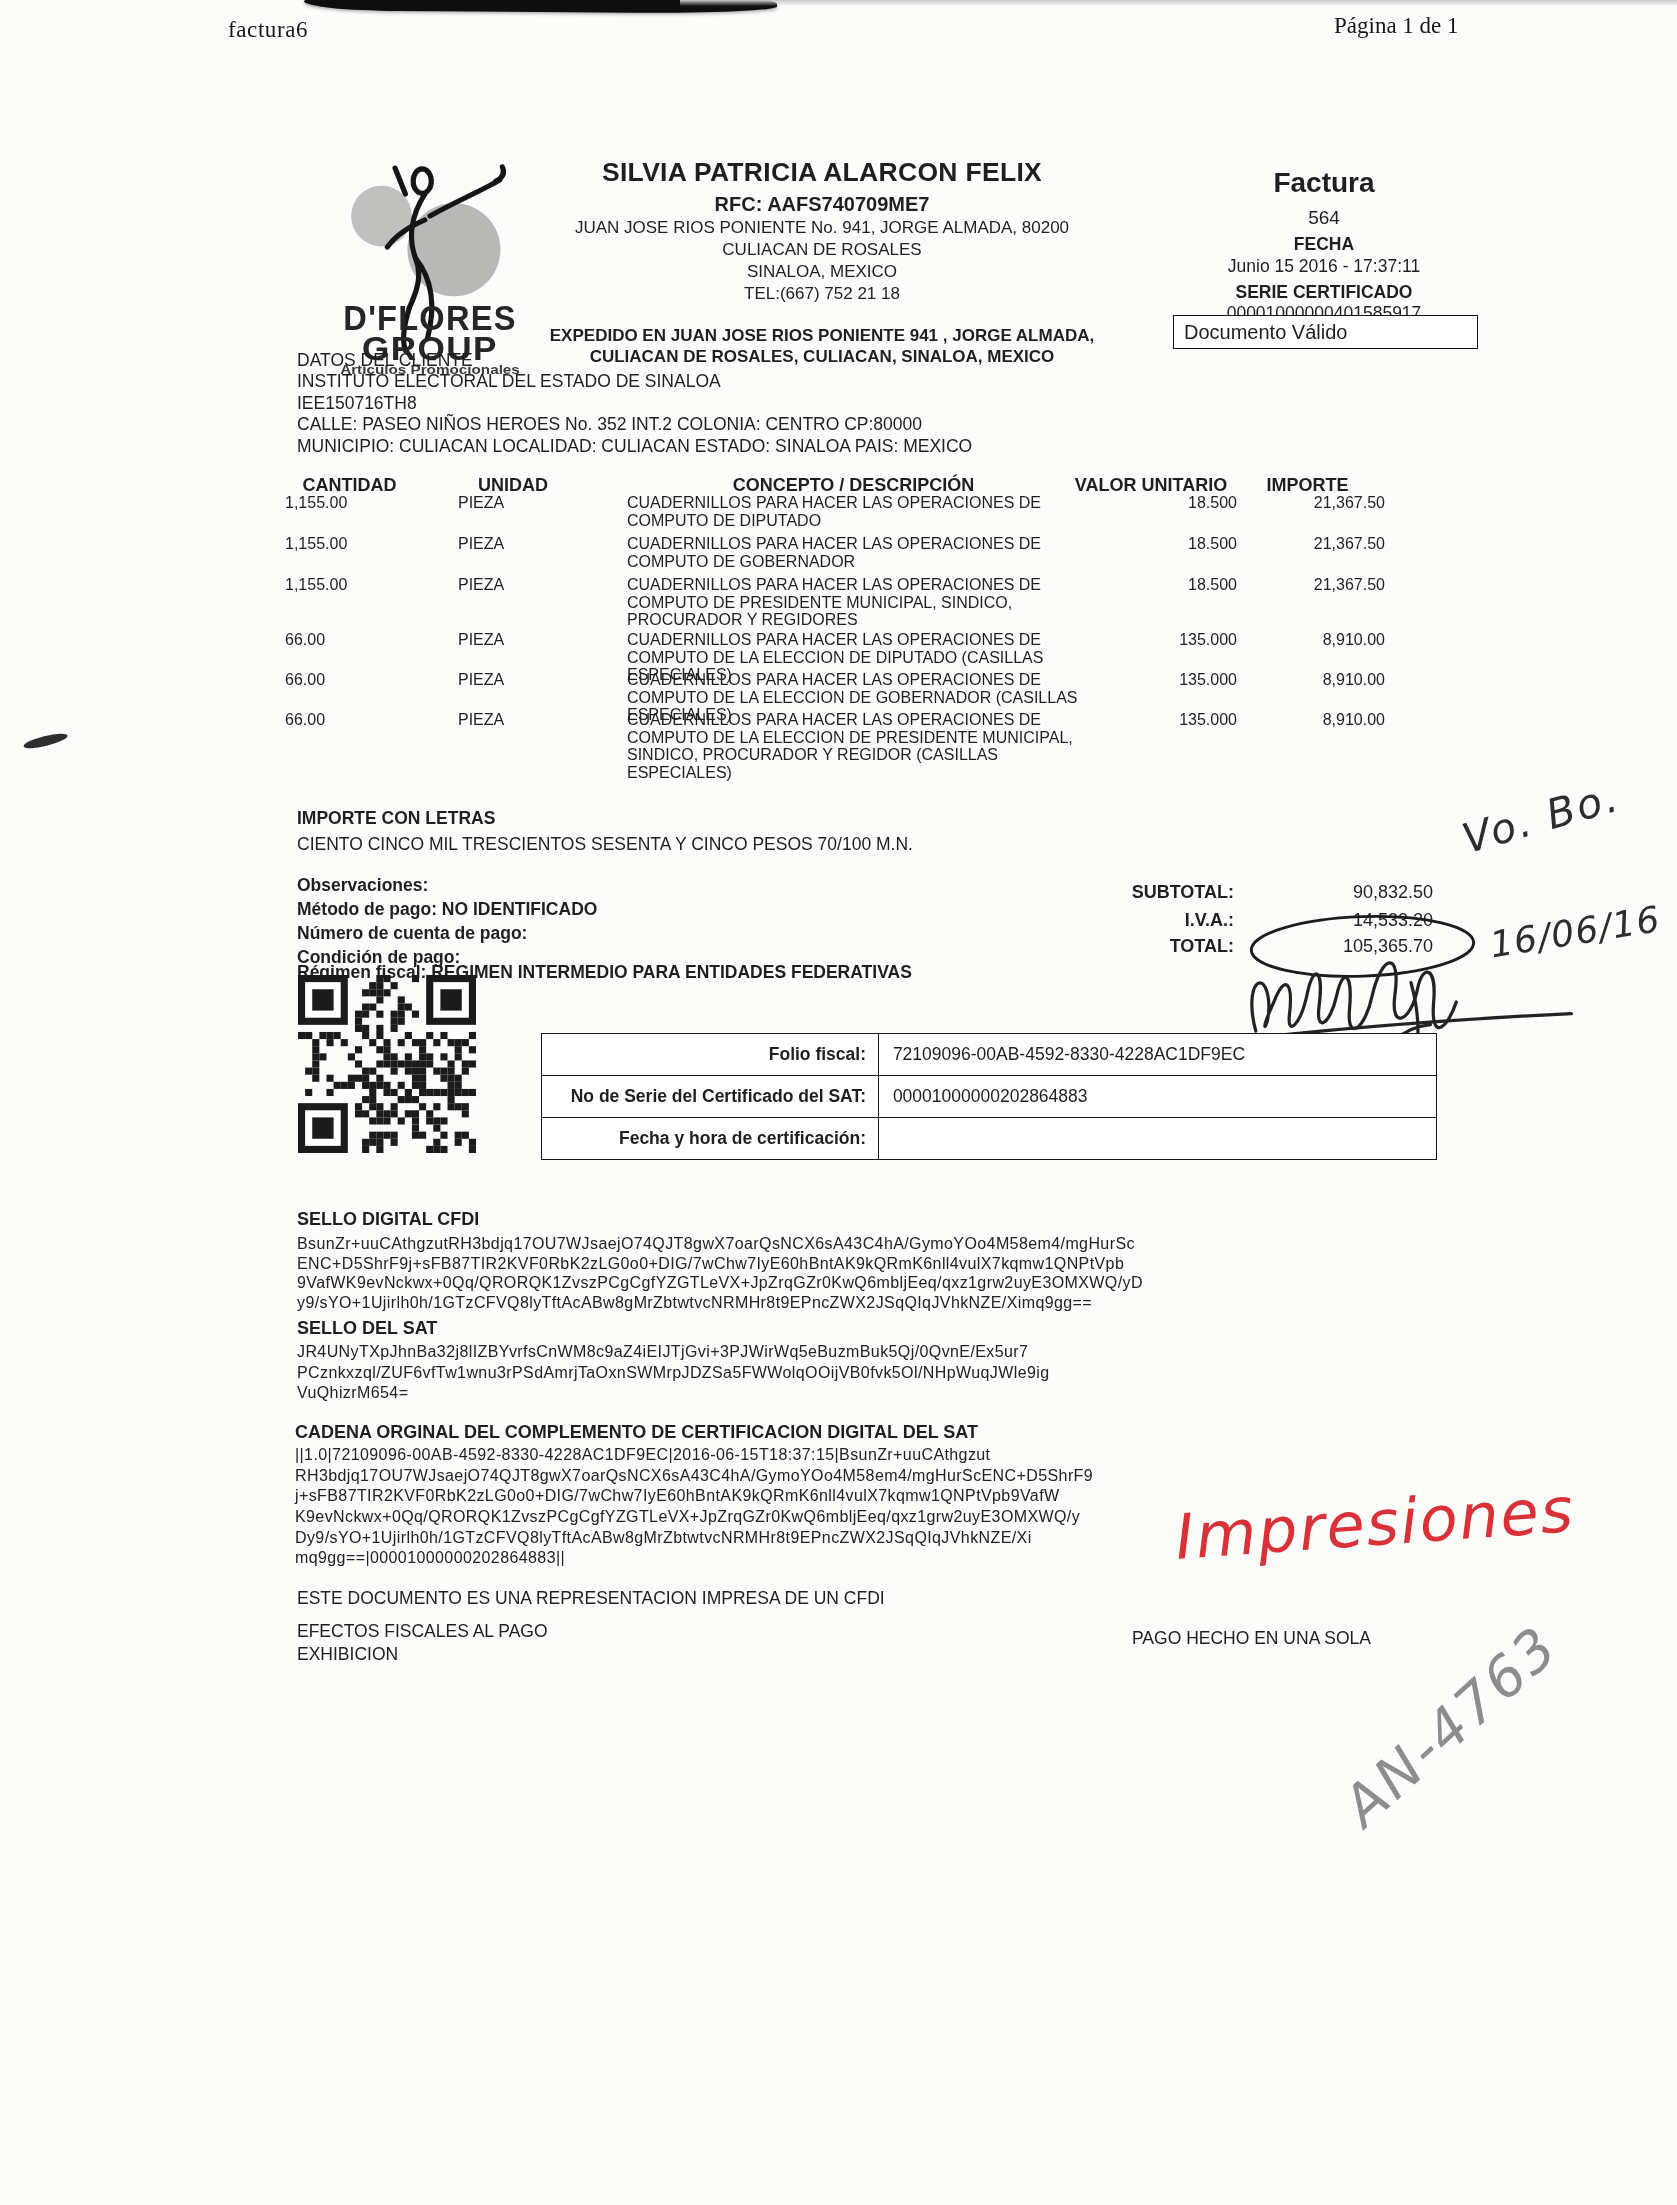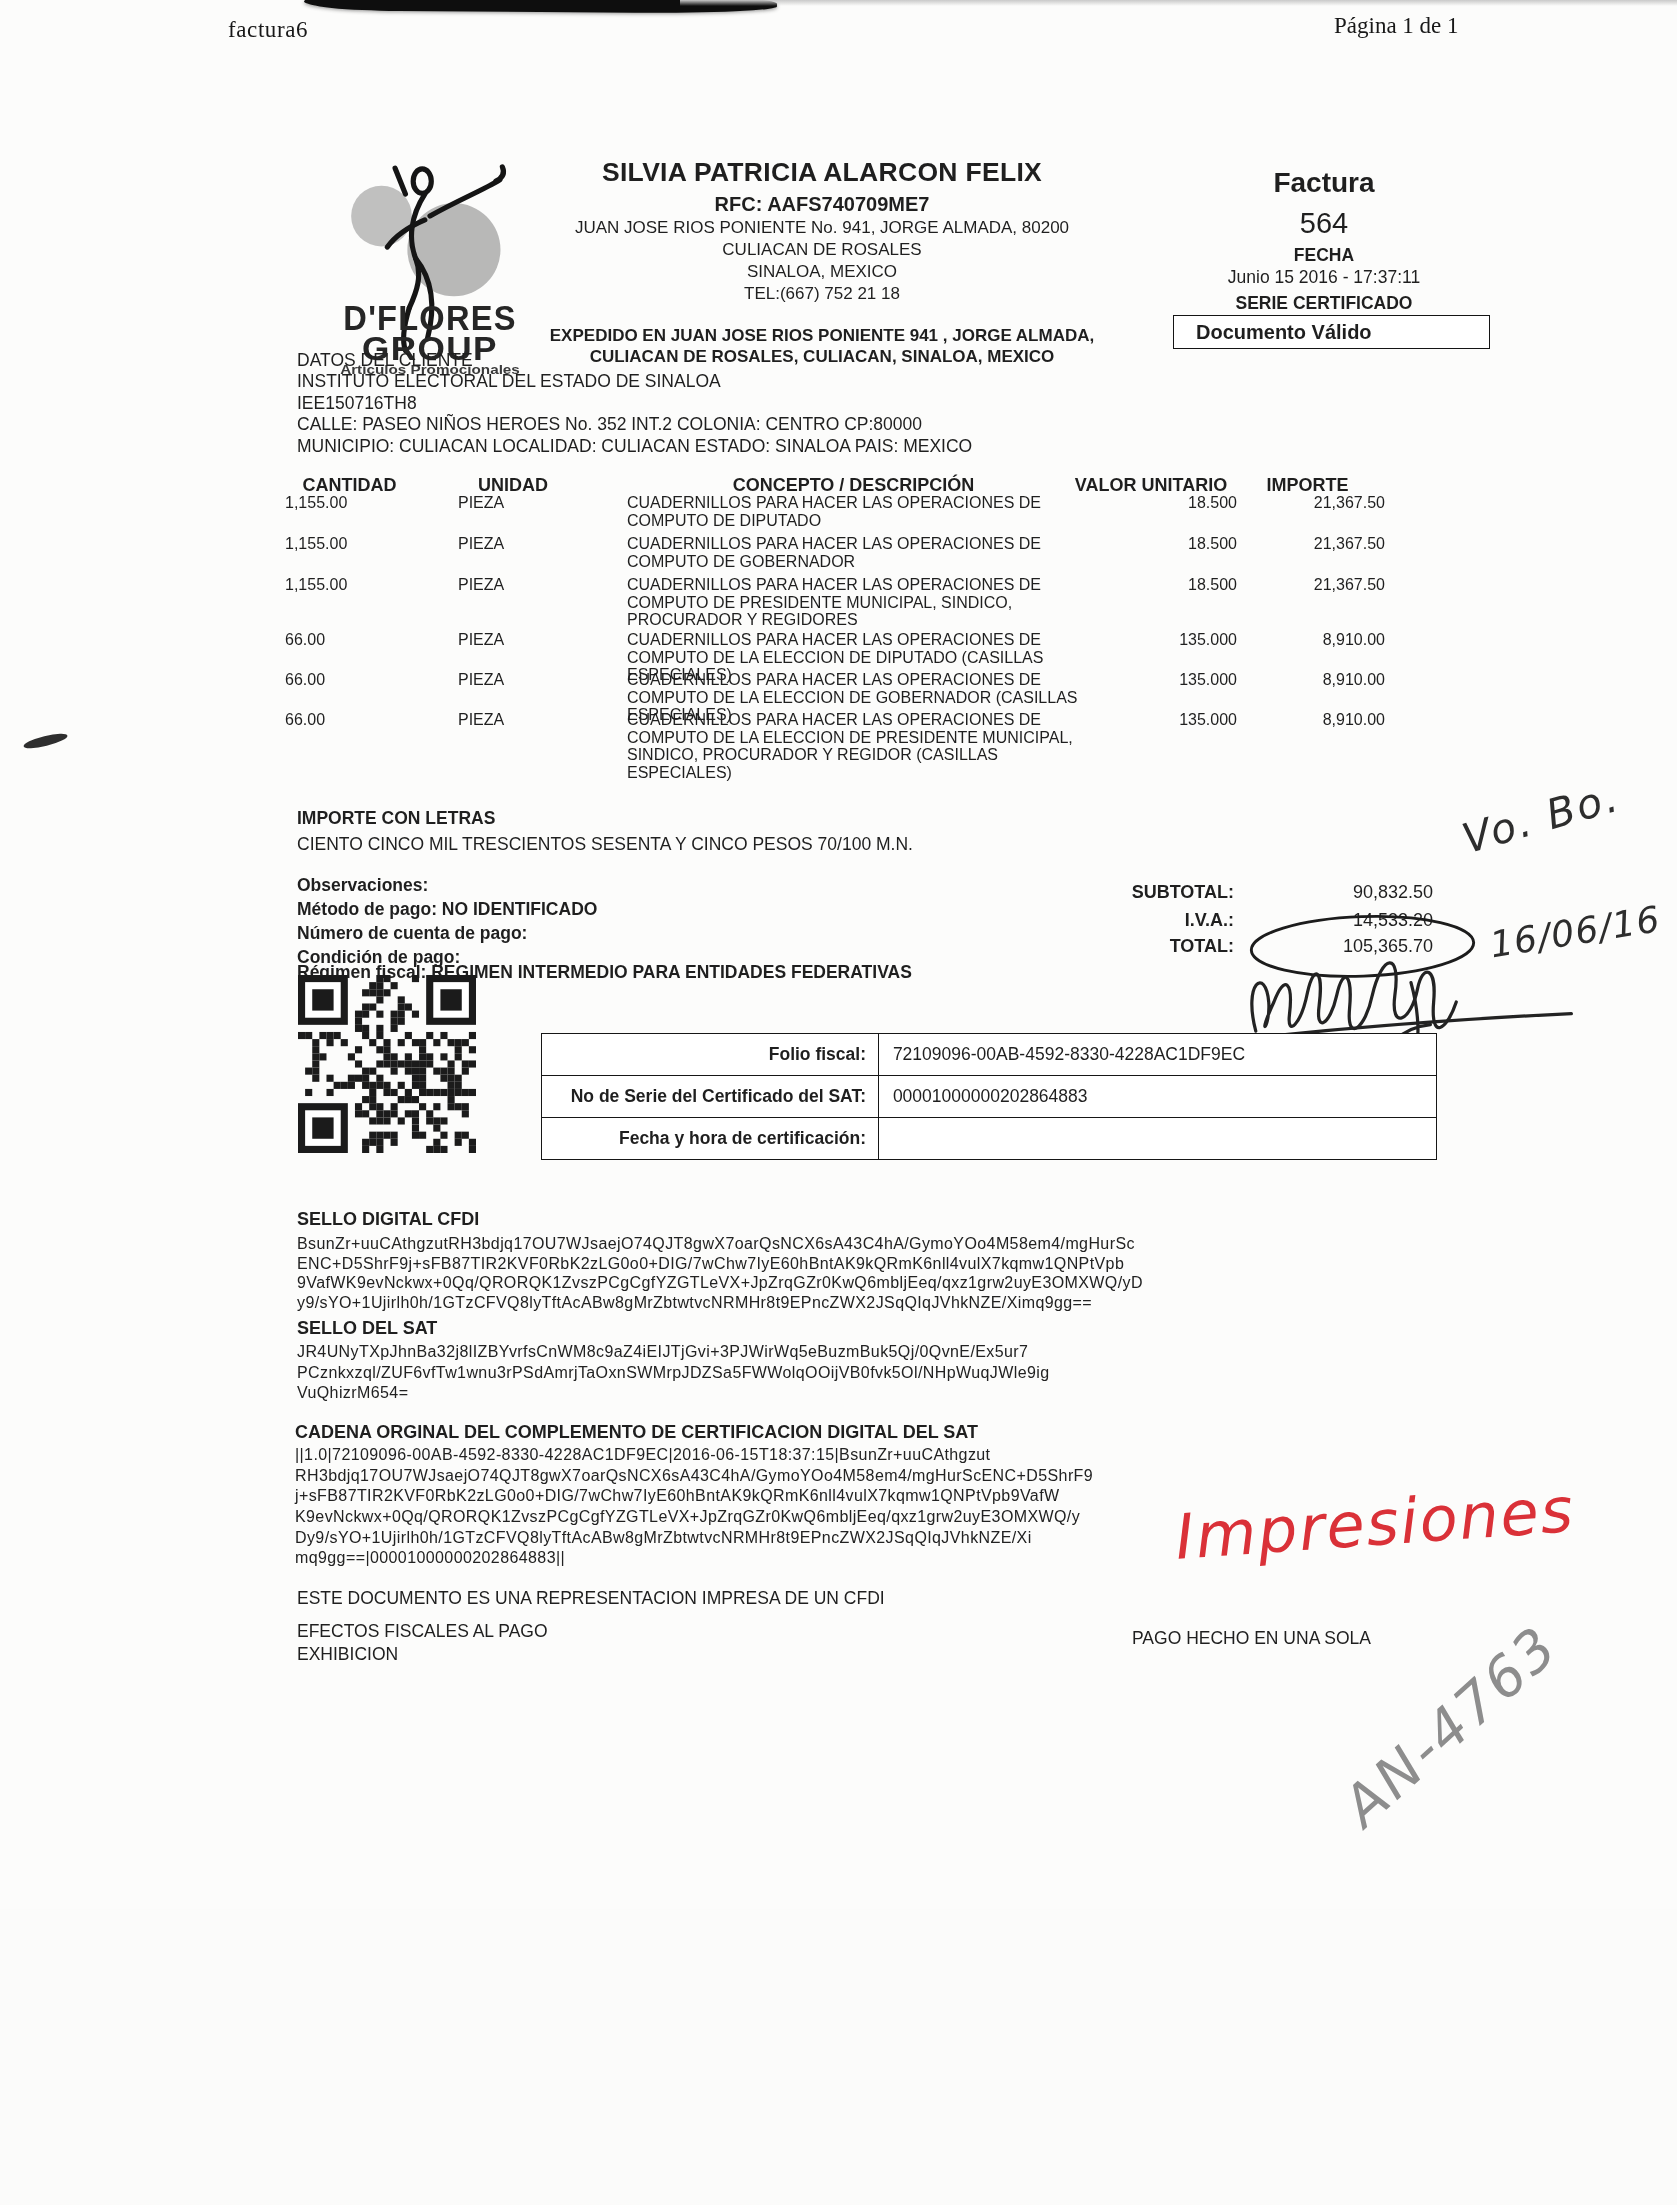--- a/index.html
+++ b/index.html
@@ -25,25 +25,25 @@
   #vendor{left:524px;top:157px;width:596px;text-align:center;}
   #vendor .name{font-size:26.5px;font-weight:bold;letter-spacing:0.3px;}
   #vendor .rfc{font-size:20px;font-weight:bold;margin-top:5.2px;}
   #vendor .adr{font-size:17px;margin-top:1.9px;}
   #vendor .exp{font-size:17px;font-weight:bold;margin-top:1.3px;}
   #vendor .gap{height:21px;}
 
   
   #invoice{left:1172px;top:167px;width:304px;text-align:center;}
   #invoice .t{font-size:28px;font-weight:bold;}
-  #invoice .n{font-size:29px;margin-top:7.8px;}
+  #invoice .n{font-size:19px;margin-top:7.8px;}
   #invoice .l{font-size:17.5px;font-weight:bold;margin-top:5.2px;}
   #invoice .v{font-size:17.5px;margin-top:0.6px;}
   #valid-box{left:1173px;top:315px;width:293px;height:32px;border:1.9px solid #141414;
-             font-size:20px;font-weight:bold;line-height:32px;padding-left:22px;background:#fff;}
+             font-size:20px;font-weight:normal;line-height:32px;padding-left:10px;background:#fff;}
 
   
   #client{left:297px;top:350px;font-size:17.5px;line-height:21.4px;}
 
   
   .th{font-size:18px;font-weight:bold;}
   .cell{font-size:16px;line-height:17.5px;}
   .c-qty{left:285px;width:129px;}
   .c-unit{left:458px;width:110px;}
   .c-con{left:627px;width:453px;}

